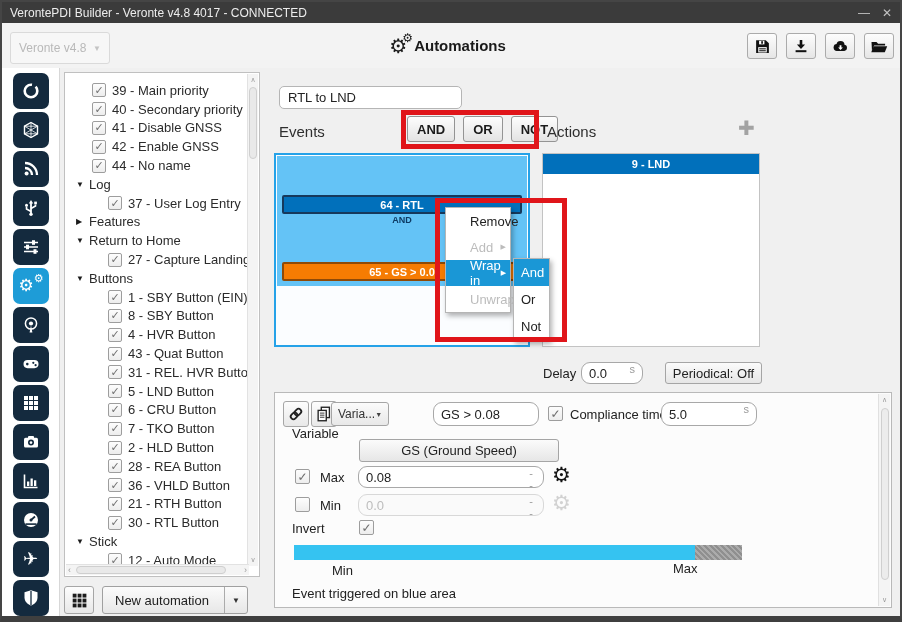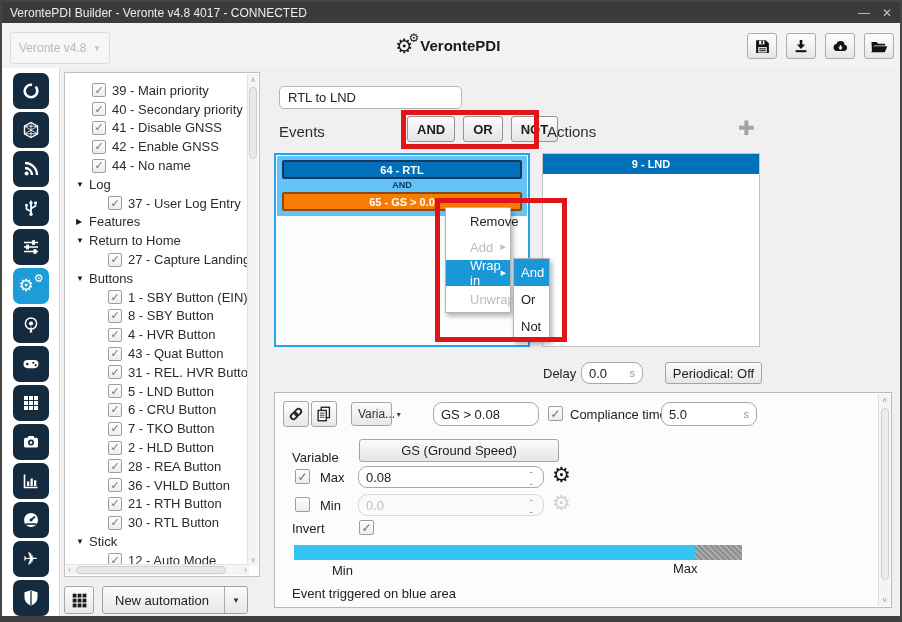--- a/index.html
+++ b/index.html
@@ -82,21 +82,21 @@
             border-radius:3px; font-size:13px; font-weight:bold; color:#1c1c1c; display:flex; align-items:center; }
   .redrect { position:absolute; border:5px solid #e0151a; z-index:60; pointer-events:none; }
   #redrect-ops { left:399px; top:108px; width:138px; height:39px; }
   #redrect-menu { left:433px; top:196px; width:132px; height:144px; }
   .plus-icon { position:absolute; left:736px; top:114px; font-size:20px; color:#a3a3a3; }
 
   .ev-canvas { position:absolute; left:272px; top:151px; width:256px; height:194px; background:#fbfdff;
                border:2px solid #25a2e8; }
   .ev-group { margin:1px; background:#64c3f6; padding:4px 5px 5px 5px; }
   .ev-bar { height:19px; border-radius:2px; display:flex; align-items:center; justify-content:center;
-            color:#fff; font-size:11px; font-weight:bold; }
+            color:#fff; font-size:11px; font-weight:bold;margin-top:35px; }
   .ev-bar.blue { background:#0170bb; border:2px solid #16395c; }
   .ev-bar.orange { background:#f67c02; border:2px solid #8f4a07; }
   .ev-op { text-align:center; font-size:9px; font-weight:bold; color:#0d3a63; height:13px; line-height:13px; }
   .act-canvas { position:absolute; left:540px; top:151px; width:218px; height:194px; background:#fff;
                 border:1px solid #c3c3c3; }
   .act-bar { height:20px; background:#0170bb; color:#fff; font-size:11px; font-weight:bold;
              display:flex; align-items:center; justify-content:center; }
 
   
   .menu { position:absolute; left:443px; top:205px; width:66px; background:#fff; border:1px solid #b5b5b5;
@@ -105,21 +105,21 @@
              box-shadow:2px 3px 5px rgba(0,0,0,.3); z-index:45; }
   .mi { height:26px; display:flex; align-items:center; padding:0 4px 0 24px; font-size:13px; color:#222; }
   .submenu .mi { height:27px; padding-left:7px; }
   .mi .arr { margin-left:auto; font-size:7px; visibility:hidden; }
   .mi.sub .arr { visibility:visible; }
   .mi.disabled { color:#bcbcbc; }
   .mi.hl { background:#1a97d6; color:#fff; }
 
   
   .small-label { position:absolute; font-size:13px; color:#222; }
-  .fld { position:absolute; background:#fff; border:1px solid #a8a8a8; border-radius:9px; display:flex; align-items:center;
+  .fld { position:absolute; background:#fff; border:1px solid #a8a8a8; border-radius:9px; display:flex; 
          padding:0 7px; }
   .fld input { border:none; outline:none; background:transparent; width:100%; font-size:13px; color:#222;
                font-family:"Liberation Sans", sans-serif; }
   .fld .suffix { font-size:11px; color:#9a9a9a; margin-left:4px; }
   .fld.disabled { background:#fafafa; border-color:#d8d8d8; }
   .fld.disabled input { color:#bdbdbd; }
   .gen-btn { position:absolute; background:linear-gradient(#fbfbfb,#e6e6e6); border:1px solid #a5a5a5; border-radius:3px;
              font-size:13px; color:#222; display:flex; align-items:center; justify-content:center; }
 
   
@@ -156,21 +156,21 @@
     </div>
   </div>
 
   <div class="header">
     <div class="device-select">
       <span>Veronte v4.8</span>
         <span class="dd">▼</span>
     </div>
     <div class="header-title">
       <span class="gears">⚙<span class="g2">⚙</span></span>
-      <span class="ht">VerontePDI</span>
+      <span class="ht">Automations</span>
     </div>
     <div class="header-actions">
       <div class="tool-btn">
         <svg width="17" height="17" viewBox="0 0 16 16">
           <path d="M2 2h9l3 3v9H2z" fill="#111"></path>
             <rect x="4.8" y="2.6" width="5" height="3.4" fill="#fff"></rect>
           <rect x="6.8" y="3" width="1.6" height="2.4" fill="#111"></rect>
             <rect x="4" y="8.6" width="8" height="5" fill="#fff"></rect>
           <rect x="4.9" y="9.7" width="6.2" height="1" fill="#111"></rect>
             <rect x="4.9" y="11.5" width="6.2" height="1" fill="#111"></rect>
@@ -553,35 +553,35 @@
         </g>
       </svg>
     </div>
     <div class="icon-btn" style="left:36px; top:8px;">
       <svg width="18" height="18" viewBox="0 0 20 20">
         <rect x="7" y="2.5" width="9" height="11.5" fill="#fff" stroke="#222" stroke-width="1.5"></rect>
         <rect x="3.5" y="6" width="9" height="11.5" fill="#fff" stroke="#222" stroke-width="1.5"></rect>
         <path d="M5.5 9h5 M5.5 11.3h5 M5.5 13.6h5" stroke="#222" stroke-width="1"></path>
       </svg>
     </div>
-    <div class="select-sm" style="left:76px; top:9px; width:41px; height:24px;">
+    <div class="select-sm" style="left:56px; top:9px; width:58px; height:24px;">
       <span>Varia...</span>
         <span class="dd">▼</span>
     </div>
     <div class="fld" style="left:158px; top:9px; width:106px; height:24px;">
       <input value="GS &gt; 0.08" style="">
     </div>
     <span class="cbx" style="left:273px; top:13px;">✓</span>
     <span class="small-label" style="left:295px; top:14px; position:absolute;">Compliance time</span>
     <div class="fld" style="left:386px; top:9px; width:96px; height:24px;">
       <input value="5.0" style="">
       <span class="suffix">s</span>
     </div>
 
-    <span class="small-label" style="left:17px; top:57px; position:absolute;">Variable</span>
+    <span class="small-label" style="left:17px; top:33px; position:absolute;">Variable</span>
     <button class="gen-btn" style="left:84px; top:46px; width:200px; height:23px; position:absolute;">GS (Ground Speed)</button>
 
     <span class="cbx" style="left:20px; top:76px;">✓</span>
     <span class="small-label" style="left:45px; top:77px; position:absolute;">Max</span>
     <div class="fld" style="left:83px; top:73px; width:186px; height:22px;">
       <input value="0.08" style="">
       <span class="suffix">--</span>
     </div>
     <span class="gear on" style="left:277px; top:71px;">⚙</span>
 

